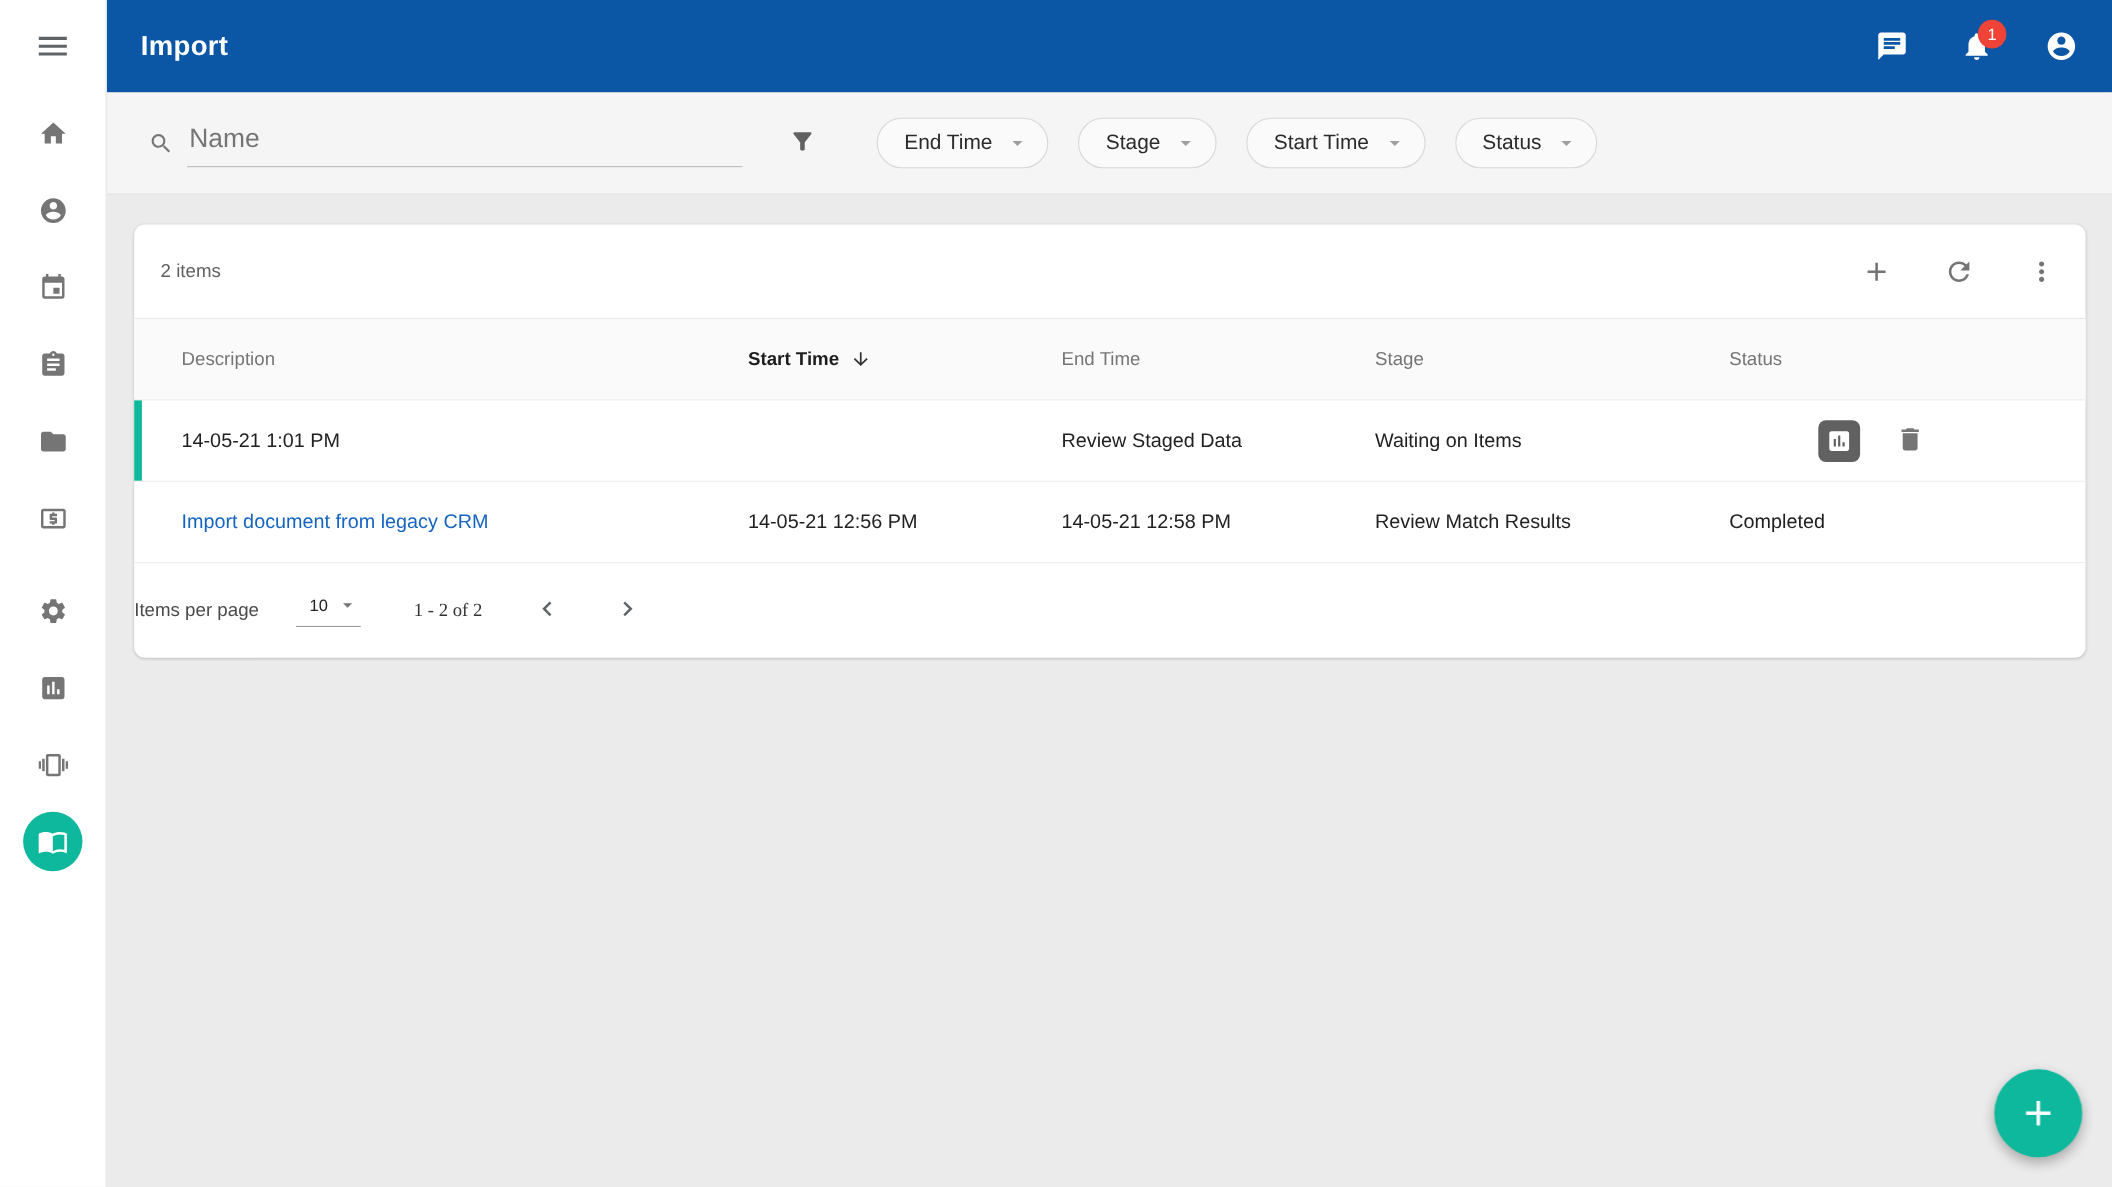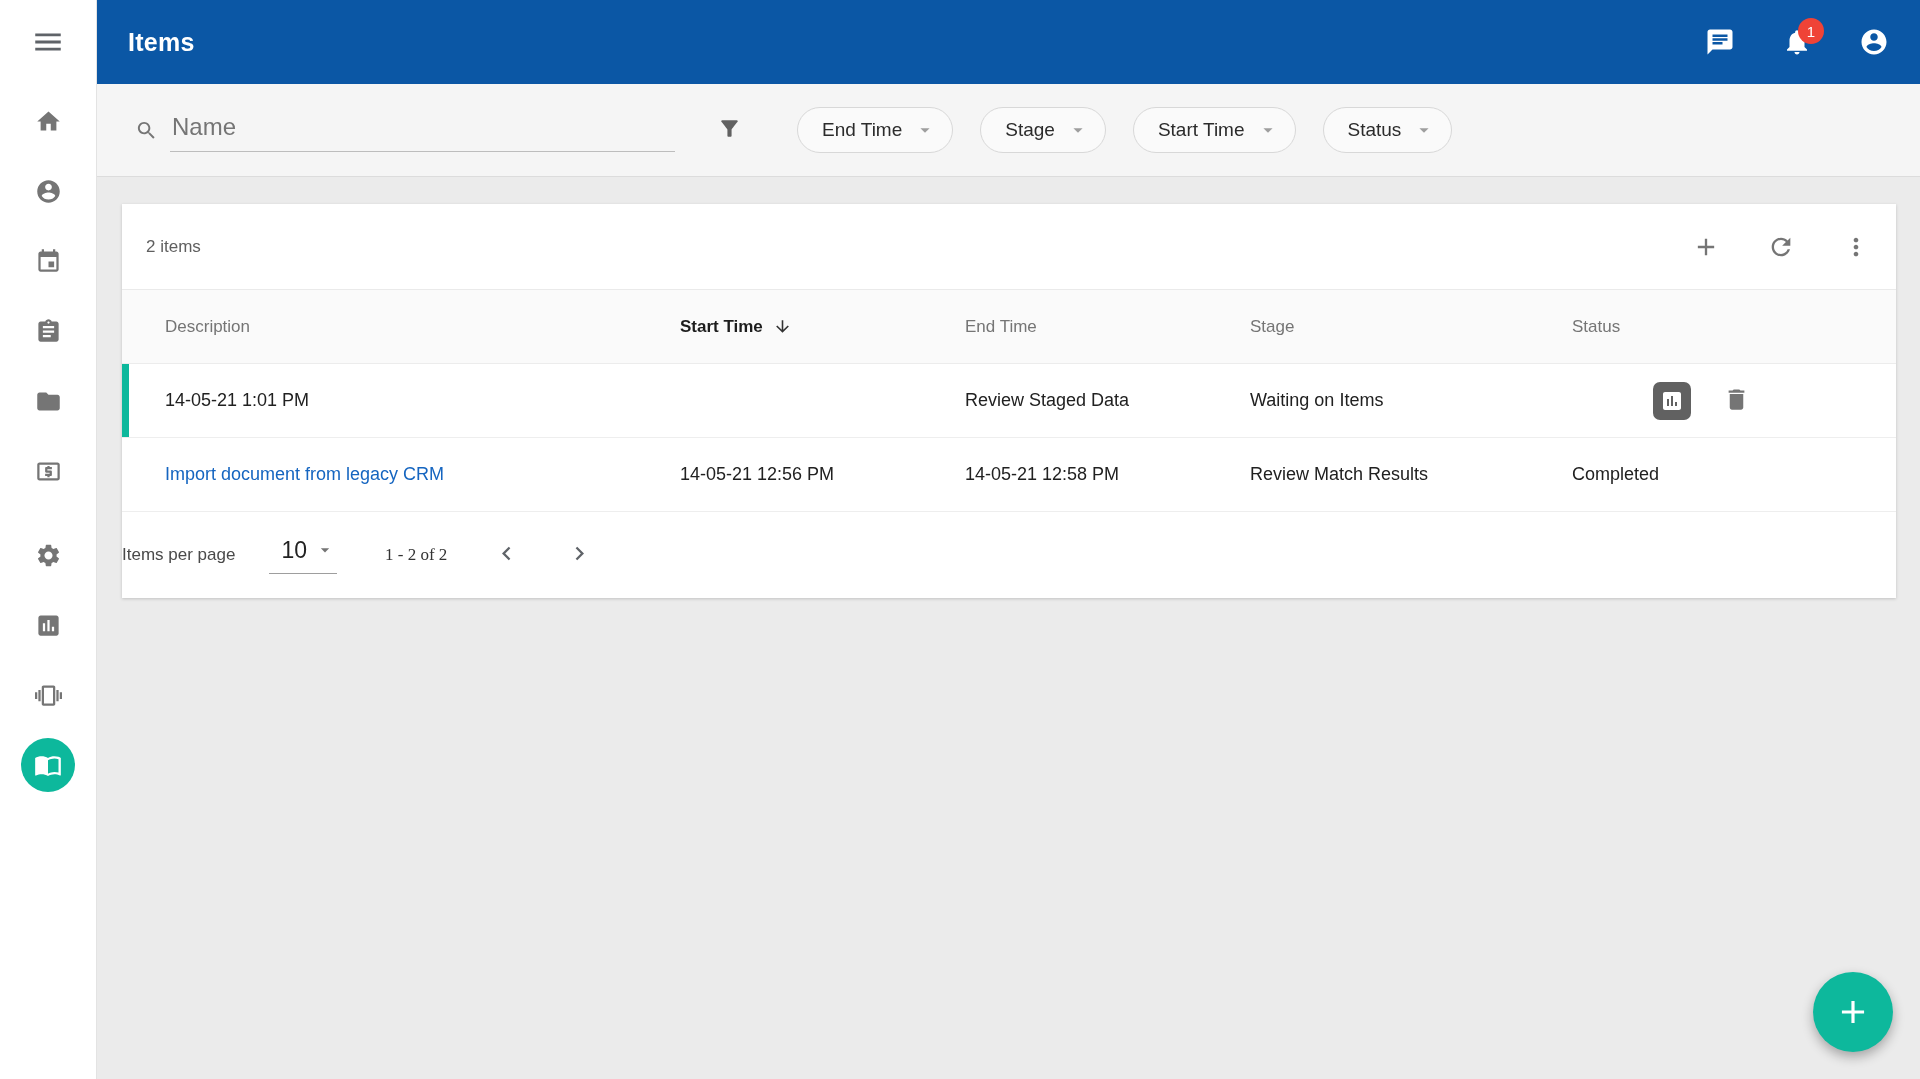--- a/index.html
+++ b/index.html
@@ -49,21 +49,21 @@
   .funnel svg { width:25px; height:25px; fill:#616161; }
   .chips { display:flex; gap:27px; margin-left:55px; }
   .chip { height:46px; border:1px solid #d8d8d8; border-radius:23px; background:#fafafa;
     display:flex; align-items:center; gap:12px; padding:0 16px 0 24px;
     font-size:19px; color:#2b2b2b; cursor:pointer;
     font-family:"Liberation Sans", sans-serif; }
   .chip svg { width:22px; height:22px; fill:#9e9e9e; }
 
   
   .content { flex:1; background:#ebebeb; padding:27px 24px 0 25px; position:relative; }
-  .card { background:#fff; border-radius:0; box-shadow:0 1px 3px rgba(0,0,0,.18);
+  .card { background:#fff; border-radius:10px; box-shadow:0 1px 3px rgba(0,0,0,.18);
     width:1774px; }
   .card-toolbar { height:86px; display:flex; align-items:center;
     padding:0 26px 0 24px; border-bottom:1px solid #eaeaea; }
   .items-count { font-size:17px; color:#5f5f5f; }
   .card-actions { margin-left:auto; display:flex; align-items:center; gap:47px; }
   .icon-btn { background:none; border:none; cursor:pointer; display:flex;
     align-items:center; justify-content:center; }
   .icon-btn svg { width:28px; height:28px; fill:#757575; }
 
   .grid-row { display:grid;
@@ -83,21 +83,21 @@
     border:none; cursor:pointer; display:flex; align-items:center; justify-content:center; }
   .chart-btn svg { width:24px; height:24px; fill:#fff; }
   .del-btn { background:none; border:none; cursor:pointer; }
   .del-btn svg { width:27px; height:27px; fill:#757575; }
 
   .pagination { height:86px; display:flex; align-items:center;
     justify-content:flex-start; padding-right:34px; color:#4a4a4a; font-size:17px; }
   .pp-label { color:#4a4a4a; }
   .pp-select { display:flex; align-items:center; gap:8px; margin-left:34px;
     border:none; border-bottom:1px solid #9e9e9e; background:none; cursor:pointer;
-    padding:0 2px 9px 12px; font-size:23px; color:#222;
+    padding:0 2px 9px 12px; font-size:15px; color:#222;
     font-family:"Liberation Sans", sans-serif; }
   .pp-select svg { width:20px; height:20px; fill:#757575; }
   .pp-range { margin-left:48px; color:#333;font-family:Liberation Serif, serif; }
   .pager { display:flex; align-items:center; gap:46px; margin-left:46px; }
   .pager button { background:none; border:none; cursor:pointer; }
   .pager svg { width:27px; height:27px; fill:#5f6368; }
 
   .fab { position:fixed; right:27px; bottom:27px; width:80px; height:80px;
     border-radius:50%; background:#0db89c; border:none; cursor:pointer;
     box-shadow:0 5px 12px rgba(0,0,0,.3); display:flex; align-items:center;
@@ -167,21 +167,21 @@
               <path d="M21 5c-1.11-.35-2.33-.5-3.5-.5-1.95 0-4.05.4-5.5 1.5-1.45-1.1-3.55-1.5-5.5-1.5S2.45 4.9 1 6v14.65c0 .25.25.5.5.5.1 0 .15-.05.25-.05C3.1 20.45 5.05 20 6.5 20c1.95 0 4.05.4 5.5 1.5 1.35-.85 3.8-1.5 5.5-1.5 1.65 0 3.35.3 4.75 1.05.1.05.15.05.25.05.25 0 .5-.25.5-.5V6c-.6-.45-1.25-.75-2-1zm0 13.5c-1.1-.35-2.3-.5-3.5-.5-1.7 0-4.15.65-5.5 1.5V8c1.35-.85 3.8-1.5 5.5-1.5 1.2 0 2.4.15 3.5.5v11.5z"></path>
             </svg>
         </span>
       </button>
     </nav>
   </aside>
 
   <div class="main">
 
     <header class="appbar">
-      <h1>Items</h1>
+      <h1>Import</h1>
       <div class="appbar-icons">
         <button class="appbar-btn">
           <svg viewBox="0 0 24 24">
               <path d="M20 2H4c-1.1 0-1.99.9-1.99 2L2 22l4-4h14c1.1 0 2-.9 2-2V4c0-1.1-.9-2-2-2zM6 9h12v2H6V9zm8 5H6v-2h8v2zm4-6H6V6h12v2z"></path>
             </svg>
         </button>
         <button class="appbar-btn">
           <svg viewBox="0 0 24 24">
               <path d="M12 22c1.1 0 2-.9 2-2h-4c0 1.1.89 2 2 2zm6-6v-5c0-3.07-1.64-5.64-4.5-6.32V4c0-.83-.67-1.5-1.5-1.5s-1.5.67-1.5 1.5v.68C7.63 5.36 6 7.92 6 11v5l-2 2v1h16v-1l-2-2z"></path>
             </svg>

